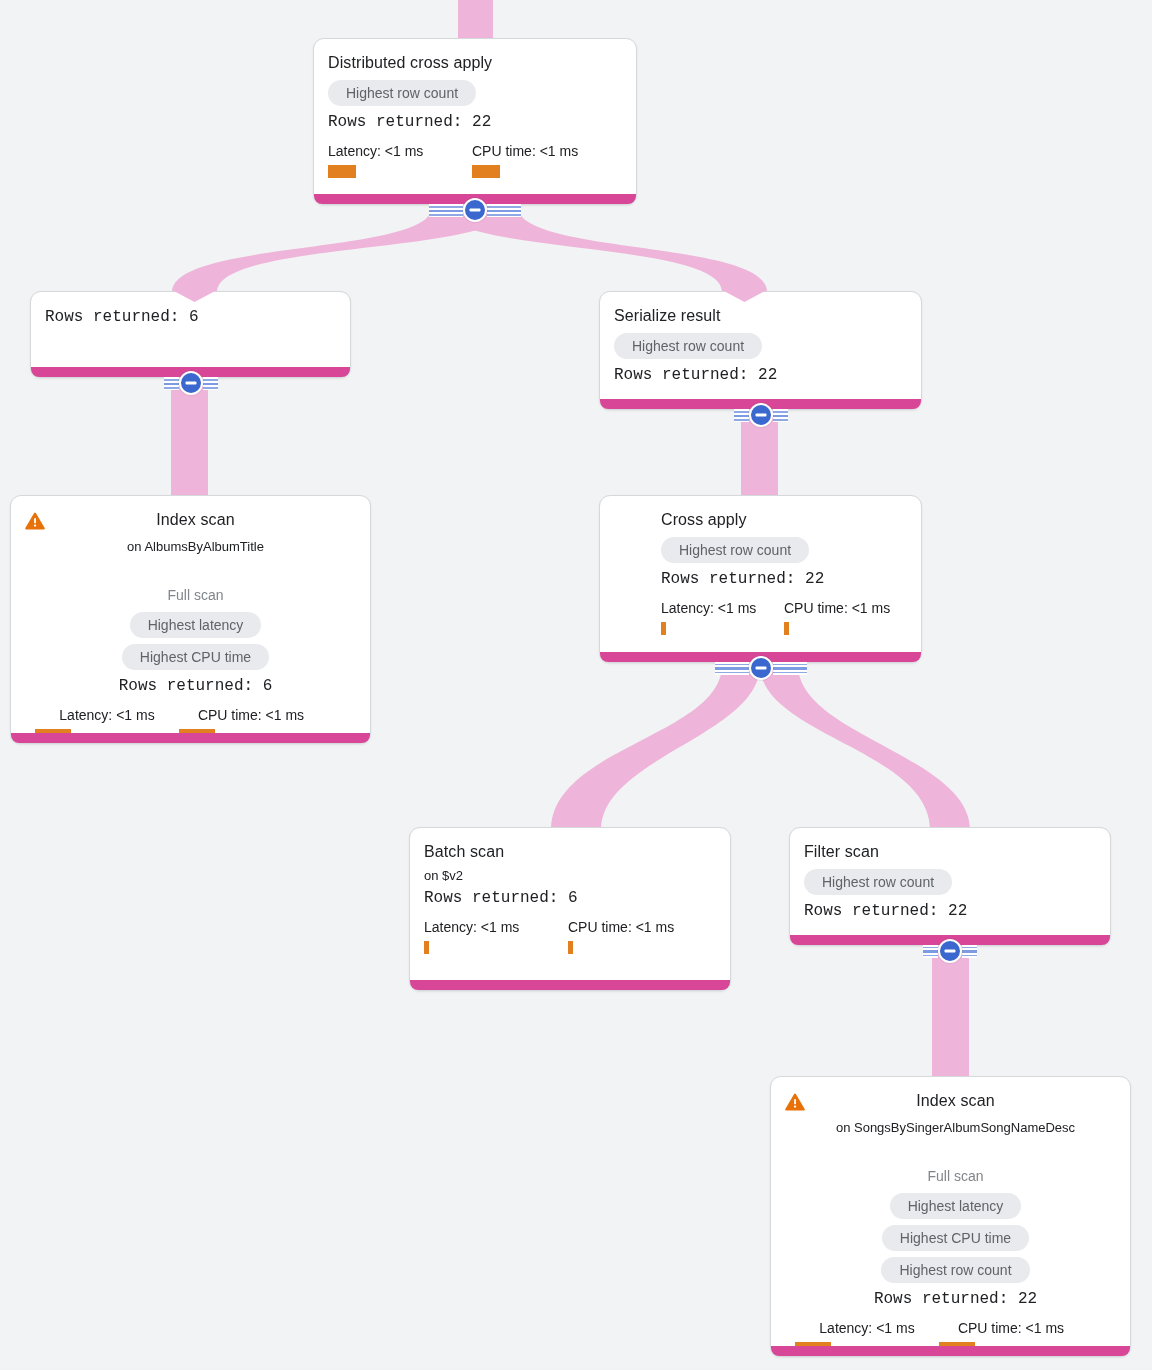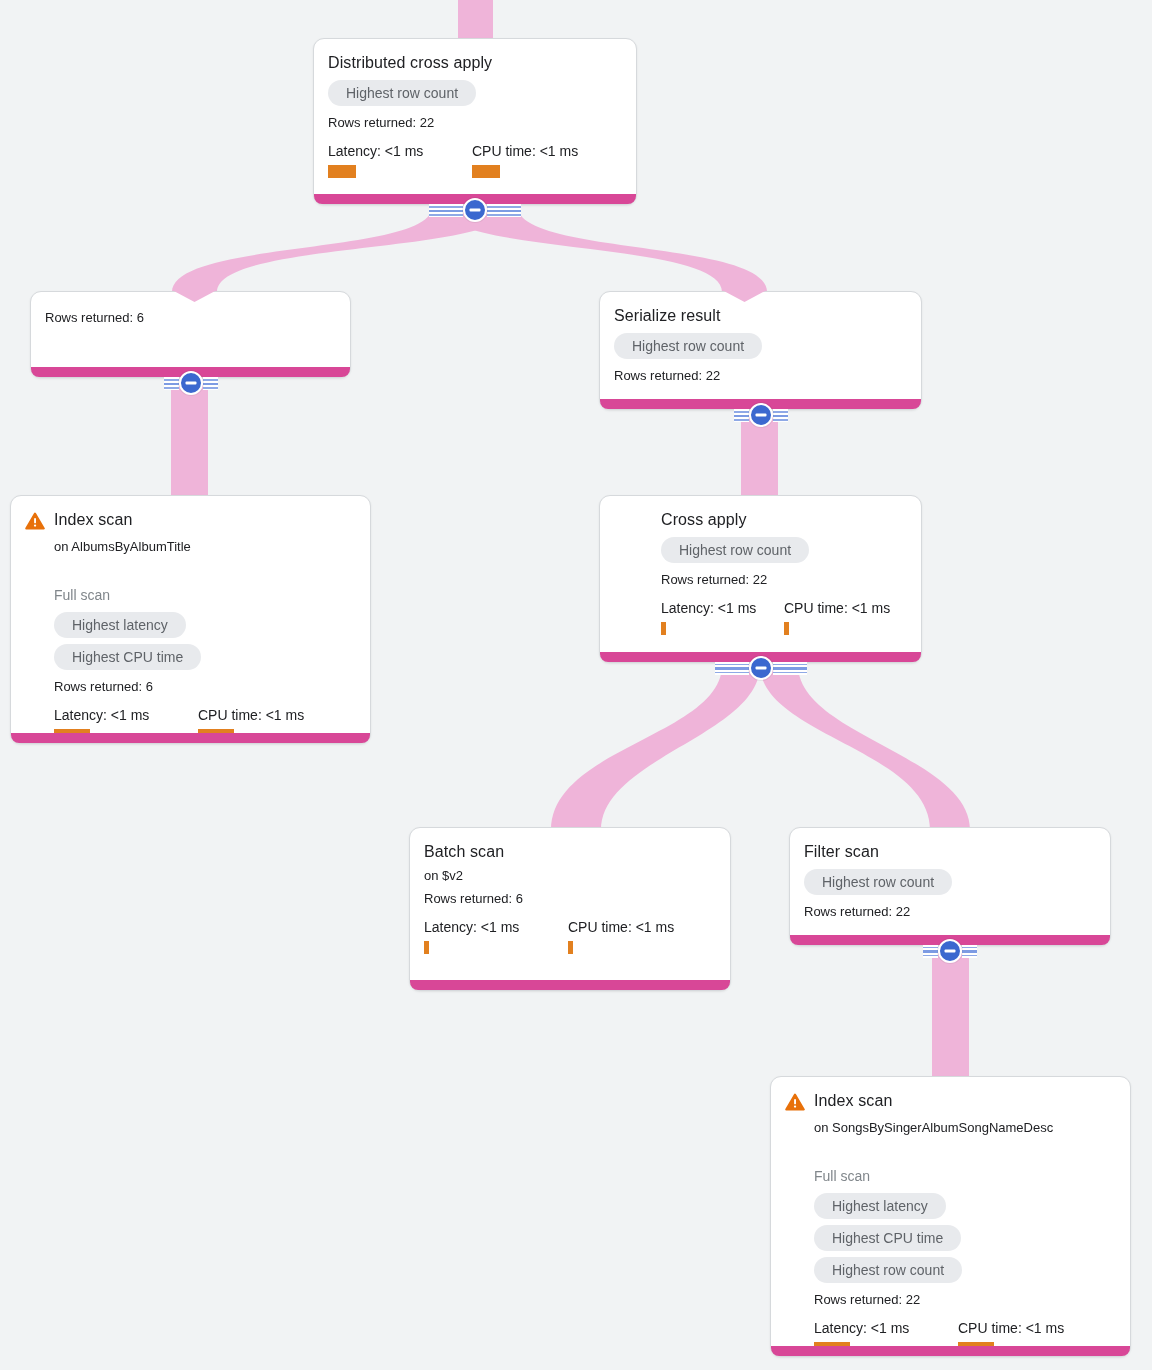--- a/index.html
+++ b/index.html
@@ -11,29 +11,29 @@
   html,body{margin:0;padding:0;}
   body{font-family:"Liberation Sans", sans-serif; background:var(--background);}
   .canvas{position:relative; width:1152px; height:1370px; overflow:hidden; background:var(--background);}
   svg.ribbons{position:absolute; left:0; top:0; z-index:1;}
   svg.arrows{position:absolute; left:0; top:0; z-index:3; pointer-events:none;}
   .node{position:absolute; z-index:2; background:var(--card_bg); border:1px solid var(--card_border);
         border-radius:11px; box-sizing:border-box; box-shadow:0 1px 2px rgba(60,64,67,.10);}
   .node-footer{position:absolute; left:0; right:0; bottom:0; height:10px; background:var(--bottom_bar);
         border-radius:0 0 8px 8px;}
   .node-body{padding:13px 14px 0 14px;}
-  .node.warn .node-body{padding-left:43px;}
+  .node.warn .node-body{padding-left:24px;text-align:center;}
   .warning-icon{position:absolute; left:14px; top:16px; width:20px; height:18px;}
   .node-title{font-size:16px; color:var(--text_dark); line-height:22px; letter-spacing:.1px;}
   .on-line{font-size:13px; color:var(--text_dark); line-height:21px; margin-top:5px;}
   .scan-type{font-size:14px; color:var(--text_muted); line-height:21px;margin-top:28px;}
   .badge{display:inline-block; background:var(--badge_bg); color:var(--badge_text); font-size:14px;
          line-height:18px; padding:4px 18px; border-radius:14px; margin-top:6px;}
   .badge-row{line-height:0;}
-  .rows-line{font-size:13px; color:var(--text_dark); line-height:21px; margin-top:6px;}
+  .rows-line{font-size:16px; color:var(--text_dark); line-height:21px; margin-top:6px;font-family:Liberation Mono, monospace;}
   .metrics{display:flex; margin-top:8px;}
   .metric{width:144px;}
   .metric-label{font-size:14px; color:var(--text_dark); line-height:20px;}
   .metric-bar{height:13px; background:var(--bar_orange); margin-top:4px;}
   .junction{position:absolute; left:50%; top:100%; transform:translate(-50%,-25%);
             display:flex; align-items:center; z-index:4; cursor:pointer;}
   .stripe{display:inline-block; height:13px;
      background:linear-gradient(to bottom,#fff 0 2px,var(--stripe_line) 2px 3.5px,#fff 3.5px 5.5px,
        #7D9BE3 5.5px 8px,#fff 8px 10px,var(--stripe_line) 10px 11.5px,#fff 11.5px 13px);}
   .junction.wide .stripe{width:34px;}

